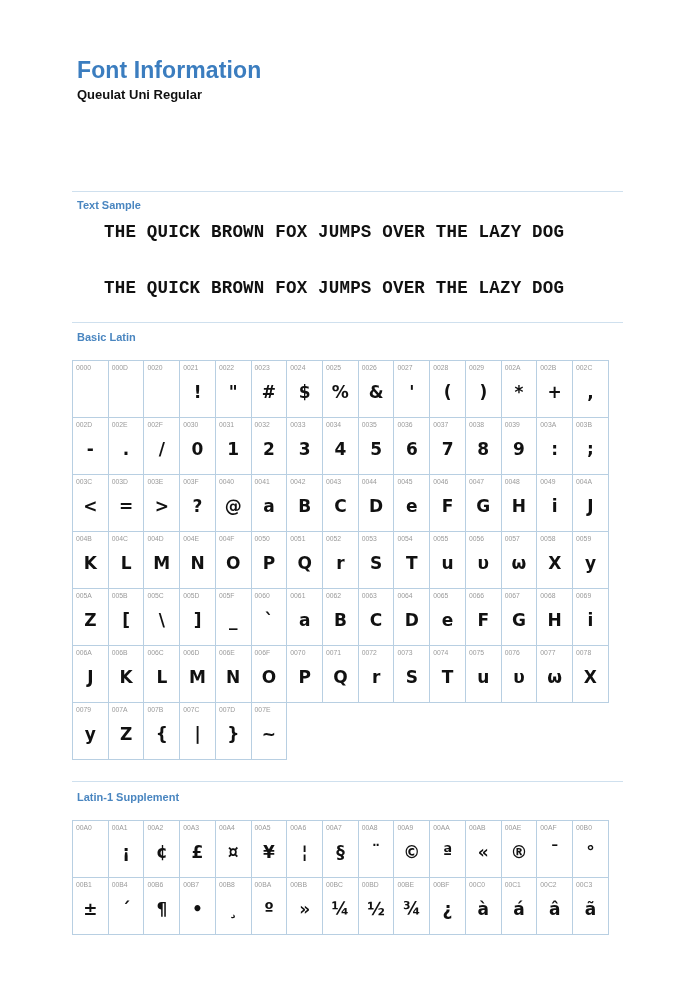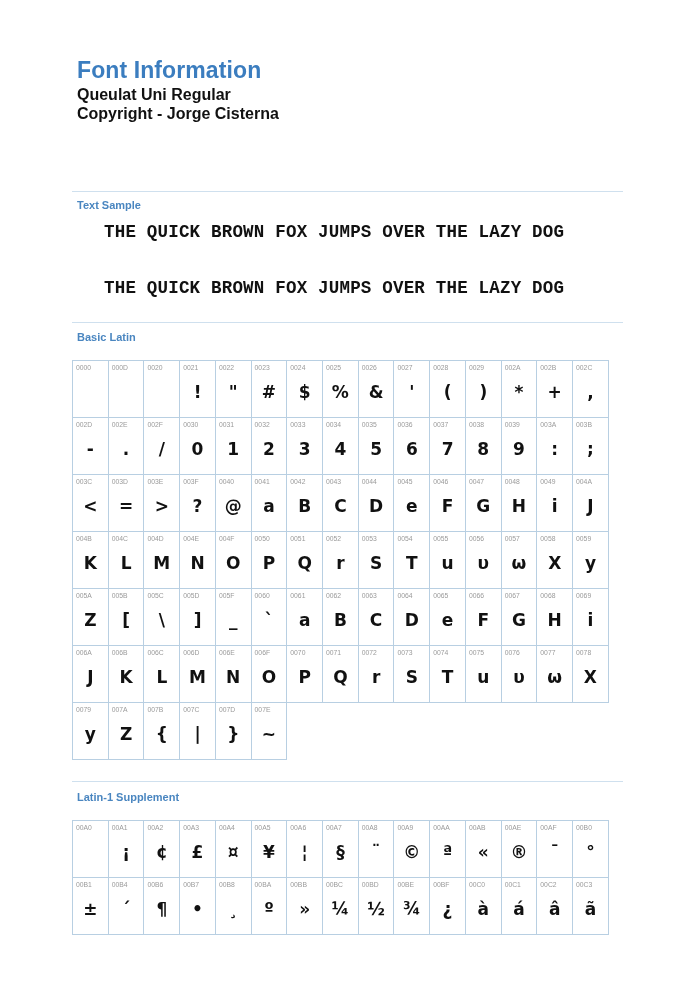--- a/index.html
+++ b/index.html
@@ -1,40 +1,39 @@
 <!DOCTYPE html>
 <html><head>
 <meta charset="utf-8">
 <style>
   html, body { margin: 0; padding: 0; background: #ffffff; }
   body { width: 696px; height: 985px; position: relative; overflow: hidden; font-family: "Liberation Sans", sans-serif; color: #111; }
   .page { position: absolute; left: 0; top: 0; width: 696px; height: 985px; }
   .title { position: absolute; left: 77px; top: 57px; font-size: 23px; font-weight: bold; color: #3b7dbf; letter-spacing: 0.1px; }
-  .info { position: absolute; left: 77px; top: 85px; font-size: 16px; font-weight: bold; line-height: 19px; color: #111; }
+  .info { position: absolute; left: 77px; top: 85px; font-size: 13px; font-weight: bold; line-height: 19px; color: #111; }
   .info div { white-space: nowrap; }
   .hr { position: absolute; left: 72px; width: 551px; height: 1px; background: #cfe0ee; }
   .section-title { position: absolute; left: 77px; font-size: 11px; font-weight: bold; color: #4a86c0; }
   .sample { position: absolute; left: 104px; font-family: Liberation Mono, monospace; font-weight: bold; font-size: 17.5px; letter-spacing: 0.2px; color: #111; white-space: nowrap; transform: scaleX(1.0); transform-origin: left center; }
   .grid { position: absolute; left: 72px; border-collapse: collapse; }
   .grid .row { display: flex; }
   .cell { width: 36.73px; height: 58px; box-sizing: border-box; border: 1px solid #b8cfe2; margin-left: -1px; margin-top: -1px; position: relative; background: #fff; }
   .row .cell:first-child { margin-left: 0; }
   .cell .code { position: absolute; left: 3px; top: 3px; font-size: 6.8px; color: #9a9a9a; letter-spacing: 0; }
   .cell .glyph { position: absolute; left: 0; right: 0; top: 21px; text-align: center; font-family: "DejaVu Sans", sans-serif; font-weight: bold; font-size: 17px; color: #111; }
 </style>
 </head>
 <body>
 
 <div class="page">
 
   <div class="title">Font Information</div>
 
   <div class="info">
     <div>Queulat Uni Regular</div>
-    <div>Copyright - Jorge Cisterna</div>
   </div>
 
   <div class="hr" style="top:191px;"></div>
 
   <div class="section-title" style="top:199px;">Text Sample</div>
   <div class="sample" style="top:222px;">THE QUICK BROWN FOX JUMPS OVER THE LAZY DOG</div>
   <div class="sample" style="top:278px;">THE QUICK BROWN FOX JUMPS OVER THE LAZY DOG</div>
 
   <div class="hr" style="top:322px;"></div>
 

